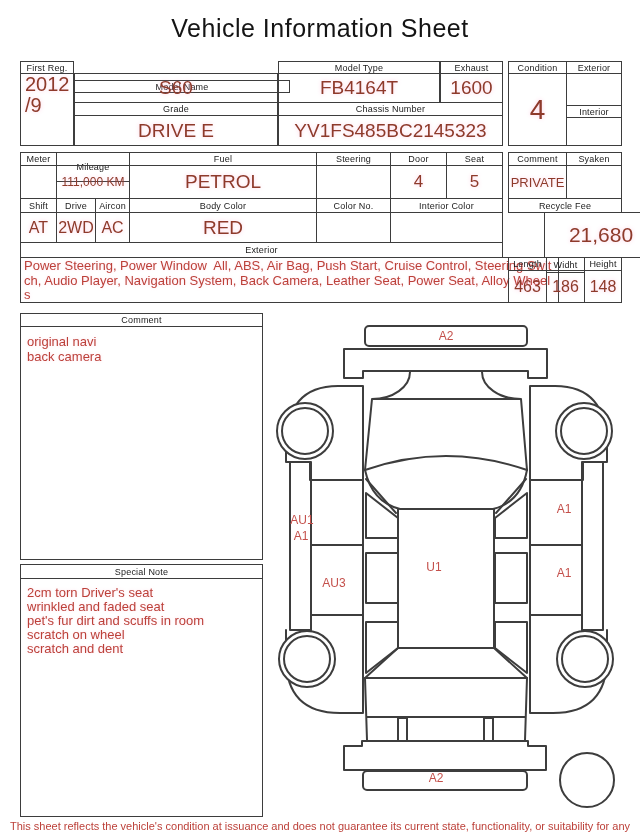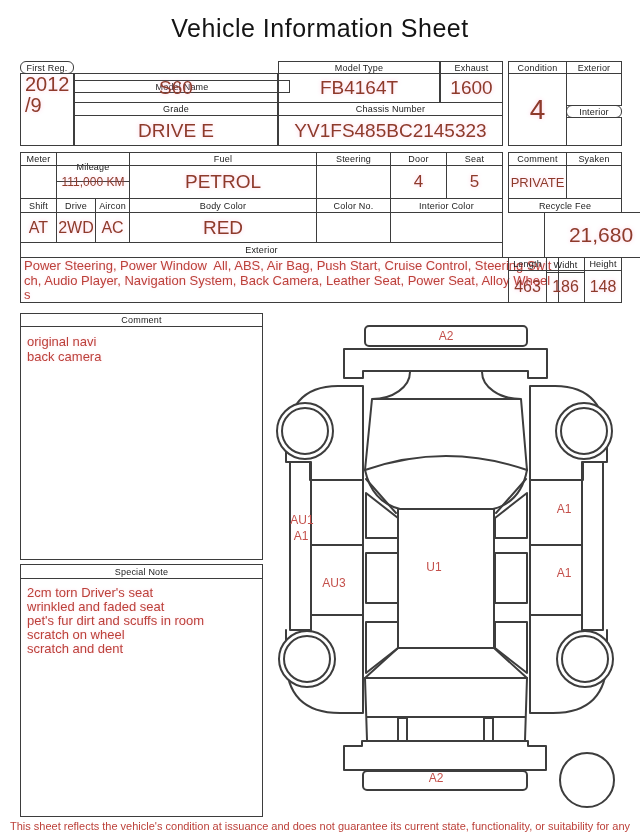--- a/index.html
+++ b/index.html
@@ -26,21 +26,21 @@
   svg .ln{fill:none;stroke:#3d3d3d;stroke-width:2;stroke-linejoin:round;stroke-linecap:round;}
   svg .wh{fill:#fff;stroke:#3d3d3d;stroke-width:2;}
 </style>
 </head>
 <body>
 
 <div class="page">
 
   <div class="title">Vehicle Information Sheet</div>
 
-  <div class="cell hdr" style="left:20px;top:61px;width:54px;height:13px;border-radius:6px;">First Reg.</div>
+  <div class="cell hdr" style="left:20px;top:61px;width:54px;height:13px;">First Reg.</div>
   <div class="cell val fs20 pre left regv" style="left:20px;top:73px;width:54px;height:73px;">2012
 /9</div>
 
   <div class="cell hdr" style="left:74px;top:61px;width:216px;height:13px;margin-top:19px;">Model Name</div>
   <div class="cell val fs19" style="left:74px;top:73px;width:204px;height:30px;">S60</div>
 
   <div class="cell hdr" style="left:278px;top:61px;width:162px;height:13px;">Model Type</div>
   <div class="cell val fs19" style="left:278px;top:73px;width:162px;height:30px;">FB4164T</div>
 
   <div class="cell hdr" style="left:440px;top:61px;width:63px;height:13px;">Exhaust</div>
@@ -49,21 +49,21 @@
   <div class="cell hdr" style="left:74px;top:102px;width:204px;height:14px;">Grade</div>
   <div class="cell val fs19" style="left:74px;top:115px;width:204px;height:31px;">DRIVE E</div>
 
   <div class="cell hdr" style="left:278px;top:102px;width:225px;height:14px;">Chassis Number</div>
   <div class="cell val fs19" style="left:278px;top:115px;width:225px;height:31px;">YV1FS485BC2145323</div>
 
   <div class="cell hdr" style="left:508px;top:61px;width:59px;height:13px;">Condition</div>
   <div class="cell val fs28" style="left:508px;top:73px;width:59px;height:73px;">4</div>
   <div class="cell hdr" style="left:566px;top:61px;width:56px;height:13px;">Exterior</div>
   <div class="cell val fs13" style="left:566px;top:73px;width:56px;height:33px;"></div>
-  <div class="cell hdr" style="left:566px;top:105px;width:56px;height:13px;border-radius:6px;">Interior</div>
+  <div class="cell hdr" style="left:566px;top:105px;width:56px;height:13px;">Interior</div>
   <div class="cell val fs13" style="left:566px;top:117px;width:56px;height:29px;"></div>
 
   <div class="cell hdr" style="left:20px;top:152px;width:37px;height:14px;">Meter</div>
   <div class="cell val fs12" style="left:20px;top:165px;width:37px;height:34px;"></div>
 
   <div class="cell hdr" style="left:56px;top:152px;width:74px;height:30px;">Mileage</div>
   <div class="cell val fs12" style="left:56px;top:165px;width:74px;height:34px;">111,000 KM</div>
 
   <div class="cell hdr" style="left:129px;top:152px;width:188px;height:14px;">Fuel</div>
   <div class="cell val fs19" style="left:129px;top:165px;width:188px;height:34px;">PETROL</div>

